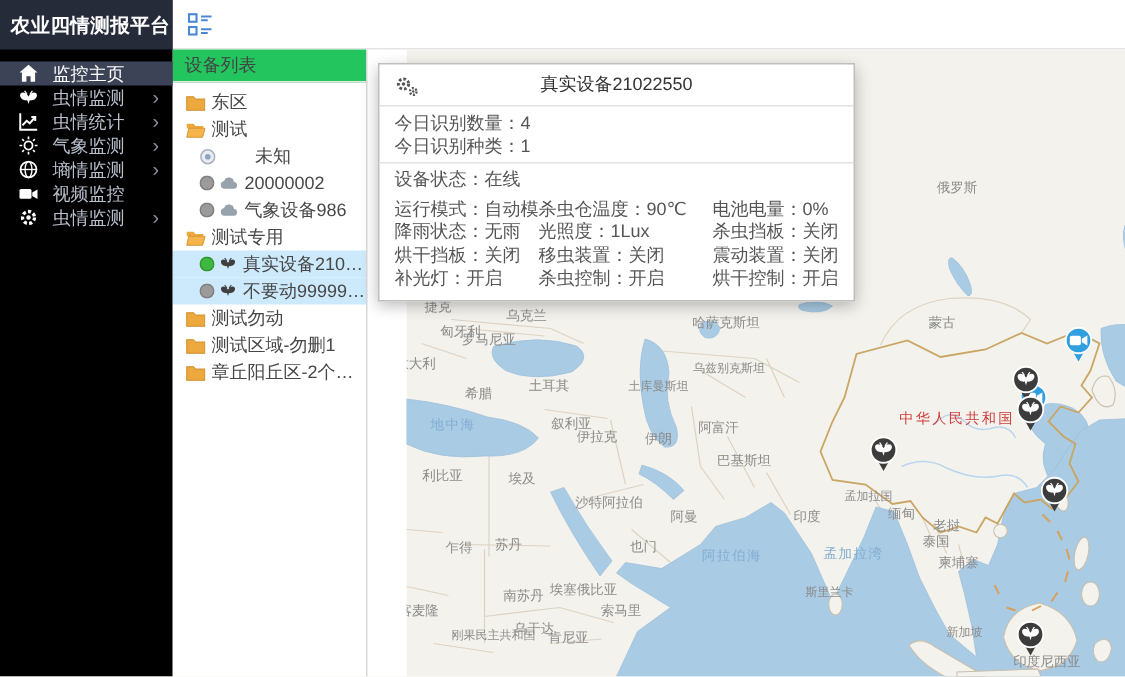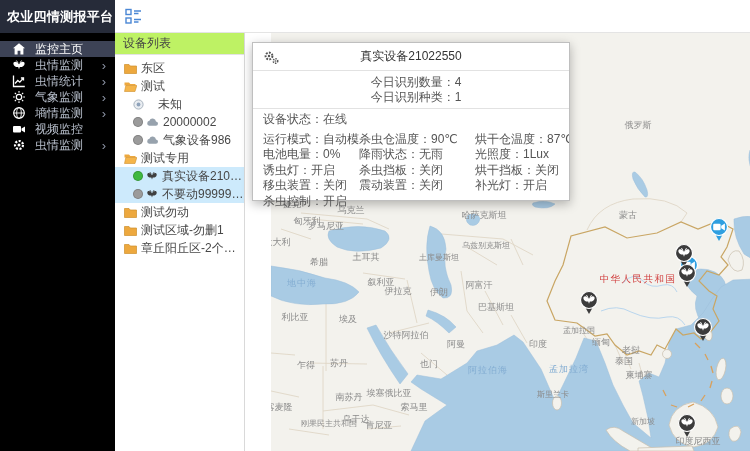--- a/index.html
+++ b/index.html
@@ -15,21 +15,21 @@
   .mi-icon{width:14px;height:14px;margin:0 9px 0 12px;flex:none;}
   .mi-icon svg{display:block;}
   .chev{position:absolute;right:9px;top:50%;transform:translateY(-50%);font-size:13px;color:#8d95a6;line-height:1;}
 
   
   .topbar{position:absolute;left:115px;top:0;width:635px;height:33px;background:#fff;border-bottom:1px solid #e4e4e4;box-sizing:border-box;display:flex;align-items:center;z-index:4;}
   .tree-toggle{margin-left:10px;width:17px;height:17px;cursor:pointer;}
 
   
   .panel{position:absolute;left:115px;top:33px;width:130px;height:418px;background:#fff;border-right:1px solid #d9d9d9;box-sizing:border-box;z-index:4;}
-  .panel-header{height:21px;line-height:21px;background:#bef264;border-bottom:1px solid #e3e3e3;font-size:12px;color:#444;padding-left:8px;}
+  .panel-header{height:21px;line-height:21px;background:#22c55e;border-bottom:1px solid #e3e3e3;font-size:12px;color:#444;padding-left:8px;}
   .tree{padding-top:4px;text-align:right;}
   .tree-row{height:18px;display:flex;align-items:center;font-size:12px;color:#474747;cursor:pointer;white-space:nowrap;overflow:hidden;}
   .tree-row.lv0{padding-left:9px;}
   .tree-row.lv1{padding-left:18px;}
   .tree-row.sel{background:#cdeafc;}
   .t-icon{flex:none;margin-right:4px;display:flex;align-items:center;}
   .dot{width:10px;height:10px;border-radius:50%;flex:none;margin-right:3px;box-sizing:border-box;border:1px solid rgba(0,0,0,.18);}
   .dot.green{background:#3fb83f;}
   .dot.gray{background:#9b9b9b;}
   .lbl{overflow:hidden;text-overflow:ellipsis;}
@@ -39,21 +39,21 @@
   .map svg{display:block;}
   .lab{font-size:9px;fill:#8b8b8b;}
   .lab.sm{font-size:8px;}
   .lab.sea{fill:#83add2;letter-spacing:1px;}
   .lab.cn{font-size:9.5px;fill:#d03b3b;letter-spacing:1.5px;}
 
   
   .popup{position:absolute;left:252px;top:42px;width:318px;height:159px;background:#fff;border:1px solid #bfbfbf;box-shadow:0 3px 10px rgba(0,0,0,.28);box-sizing:border-box;font-size:12px;color:#555;z-index:6;}
   .popup-header{position:relative;height:27px;line-height:27px;text-align:center;color:#333;border-bottom:1px solid #e2e2e2;}
   .popup-gears{position:absolute;left:10px;top:6px;width:17px;height:16px;cursor:pointer;}
-  .p-sec1{padding:4px 0 3px;text-align:center;}
+  .p-sec1{padding:4px 0 3px;}
   .p-row{height:15px;line-height:15px;padding-left:10px;white-space:nowrap;}
   .p-status{border-top:1px solid #e2e2e2;padding:3px 0 2px;}
   .p-grid{display:grid;grid-template-columns:96px 116px auto;padding:3px 0 0 10px;}
   .p-grid .cell{height:15.4px;line-height:15.4px;white-space:nowrap;overflow:hidden;}
 </style>
 </head>
 <body>
 
 <div class="app">
 
@@ -332,21 +332,21 @@
         <span class="lbl">测试</span>
       </div>
 
       <div class="tree-row lv1">
         <span class="t-icon">
             <svg width="11" height="11" viewBox="0 0 11 11">
               <circle cx="5.5" cy="5.5" r="4.6" fill="#e9edf1" stroke="#a7b2be"></circle>
               <circle cx="5.5" cy="5.5" r="1.9" fill="#8fa3bb"></circle>
             </svg>
           </span>
-        <span class="lbl" style="margin-left:10px">未知</span>
+        <span class="lbl" style="margin-left:22px">未知</span>
       </div>
 
       <div class="tree-row lv1">
         <span class="dot gray"></span>
         <span class="t-icon">
             <svg width="13" height="10" viewBox="0 0 13 10">
               <path d="M3.2,8.8 A2.6,2.6 0 0 1 3.4,3.7 A3.4,3.4 0 0 1 10,4.4 A2.2,2.2 0 0 1 9.6,8.8 Z" fill="#97a2ad"></path>
             </svg>
           </span>
         <span class="lbl">20000002</span>
@@ -442,27 +442,26 @@
     <div class="p-sec1">
       <div class="p-row">今日识别数量：4</div>
       <div class="p-row">今日识别种类：1</div>
     </div>
     <div class="p-status">
       <div class="p-row">设备状态：在线</div>
     </div>
     <div class="p-grid">
       <div class="cell">运行模式：自动模式</div>
       <div class="cell">杀虫仓温度：90℃</div>
-      <div class="cell">烘干仓温度：87℃</div>
       <div class="cell">电池电量：0%</div>
       <div class="cell">降雨状态：无雨</div>
       <div class="cell">光照度：1Lux</div>
-      <div class="cell">诱虫灯：开启</div>
       <div class="cell">杀虫挡板：关闭</div>
       <div class="cell">烘干挡板：关闭</div>
       <div class="cell">移虫装置：关闭</div>
       <div class="cell">震动装置：关闭</div>
       <div class="cell">补光灯：开启</div>
       <div class="cell">杀虫控制：开启</div>
+      <div class="cell">烘干控制：开启</div>
     </div>
   </div>
 
 </div>
 
 </body></html>

